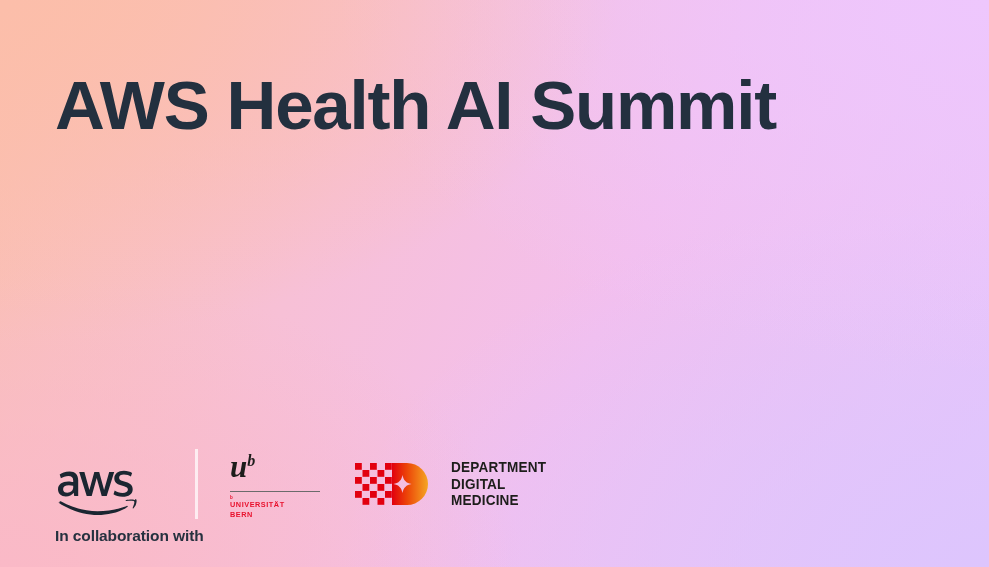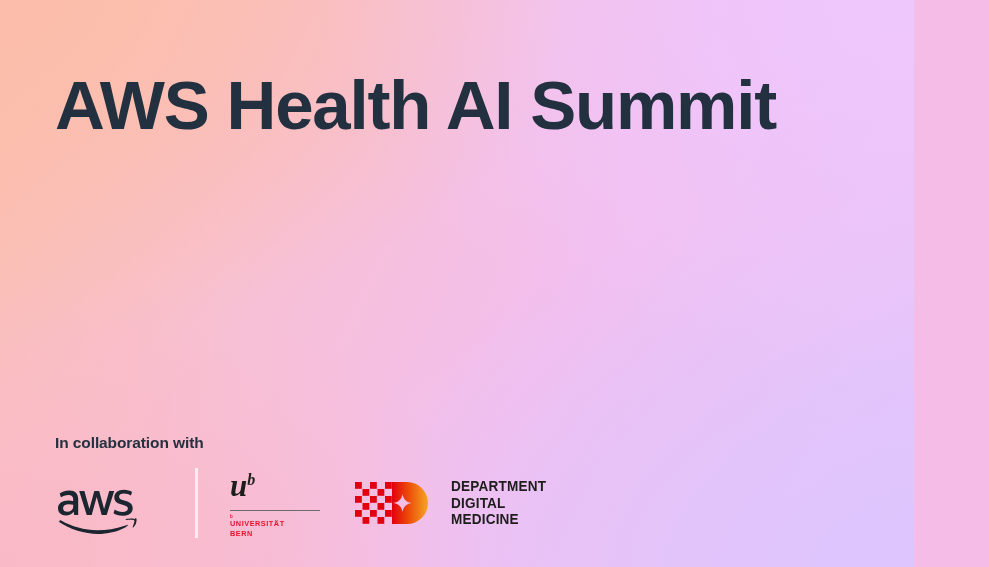--- a/index.html
+++ b/index.html
@@ -5,21 +5,21 @@
   * { margin:0; padding:0; box-sizing:border-box; }
   html, body { width:989px; height:567px; }
   body {
     font-family:"Liberation Sans", sans-serif;
     overflow:hidden;
     background:#f5bce8;
   }
 
   #hero {
     position:relative;
-    width:914px;
+    width:989px;
     height:567px;
     overflow:hidden;
     background:
       radial-gradient(120% 115% at 0% 0%,   rgba(252,190,170,1) 0%, rgba(252,190,170,0) 52%),
       radial-gradient(110% 110% at 0% 100%, rgba(250,185,199,1) 0%, rgba(250,185,199,0) 48%),
       radial-gradient(120% 120% at 100% 0%, rgba(238,199,253,1) 0%, rgba(238,199,253,0) 55%),
       radial-gradient(120% 120% at 100% 100%, rgba(221,197,253,1) 0%, rgba(221,197,253,0) 55%),
       linear-gradient(115deg, #fbbfab 0%, #f7c0d6 34%, #f3bfee 60%, #e6c6fd 100%);
   }
 
@@ -145,22 +145,20 @@
 </head>
 <body>
 
 <div id="hero">
 
   <div id="headline-block">
     <h1 id="page-title">AWS Health AI Summit</h1>
   </div>
 
   <div id="partners">
-
-    <div id="collab-label">In collaboration with</div>
 
     <div id="logo-row">
 
       <div id="aws-logo">
         <svg viewBox="0 0 104 64" xmlns="http://www.w3.org/2000/svg" aria-hidden="true">
           <g fill="#1b2631">
 
             <path d="M14.6 19.5c-4.6 0-8.2 1.9-9.9 3.1l1.2 3.6c1.9-1.2 4.7-2.3 7.5-2.3 3.4 0 4.8 1.5 4.8 4.5v1.7c-1.3-.3-3.1-.6-4.9-.6C7.2 29.5 3 32.4 3 37.3c0 4.5 3.3 7.2 7.8 7.2 3.5 0 6.2-1.5 7.9-3.7l.5 3.1h4V28.3c0-5.8-3.1-8.8-8.6-8.8zm3.6 16.1c0 3.1-2.6 5.2-5.9 5.2-2.5 0-4.2-1.3-4.2-3.6 0-2.5 2-4 5.8-4 1.6 0 3.2.2 4.3.5v1.9z"></path>
 
             <path d="M54.2 20.1l-5.1 18-4.9-18h-4.9l-4.9 18-5-18h-5.2l7.5 23.8h5l5-17.8 5 17.8h5l7.5-23.8z"></path>
@@ -225,14 +223,16 @@
         </svg>
 
         <div id="ddm-text">
           <div>DEPARTMENT</div>
           <div>DIGITAL</div>
           <div>MEDICINE</div>
         </div>
       </div>
 
     </div>
+
+    <div id="collab-label">In collaboration with</div>
   </div>
 </div>
 
 </body></html>

